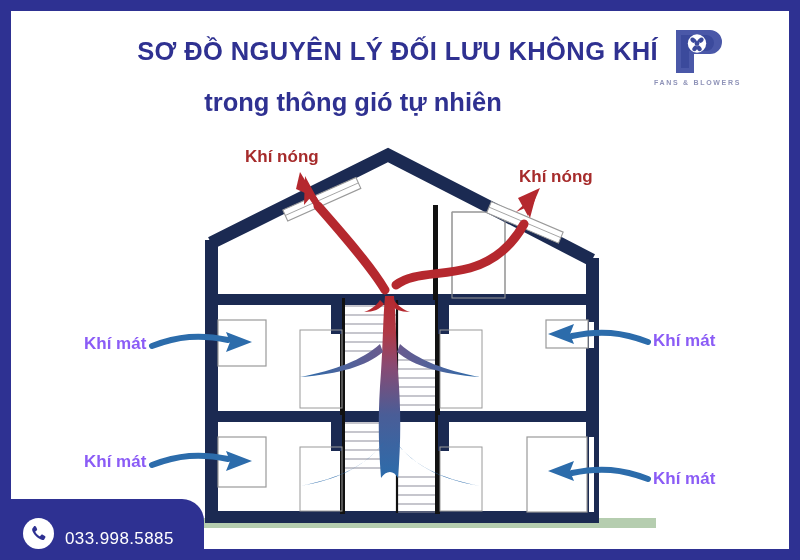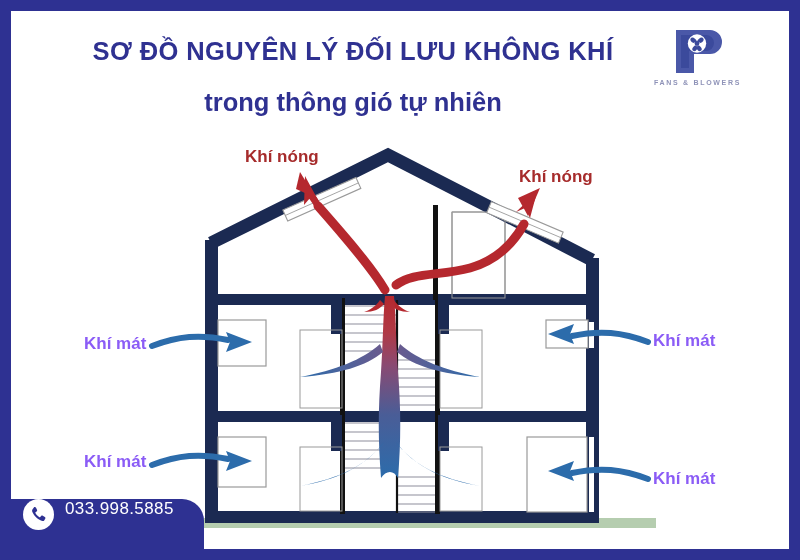--- a/index.html
+++ b/index.html
@@ -37,20 +37,21 @@
     text-align: center;
     z-index: 10;
   }
   .title-line1 {
     font-size: 25.5px;
     font-weight: bold;
     letter-spacing: 0.4px;
     color: #2f3191;
     line-height: 1.25;
     white-space: nowrap;
+    text-align: right;
   }
   .title-line2 {
     font-size: 25.5px;
     font-weight: bold;
     color: #2f3191;
     line-height: 1.3;
     margin-top: 18px;
     white-space: nowrap;
   }
   
@@ -92,21 +93,21 @@
     z-index: 5;
   }
   
   .phone-banner {
     position: absolute;
     left: 11px;
     bottom: 11px;
     height: 50px;
     padding: 0 30px 0 12px;
     display: flex;
-    align-items: flex-start;
+    align-items: flex-end;
     gap: 11px;
     background: #2e3192;
     border-top-right-radius: 22px;
     z-index: 45;
   }
   .phone-circle {
     width: 31px;
     height: 31px;
     border-radius: 50%;
     background: #ffffff;

